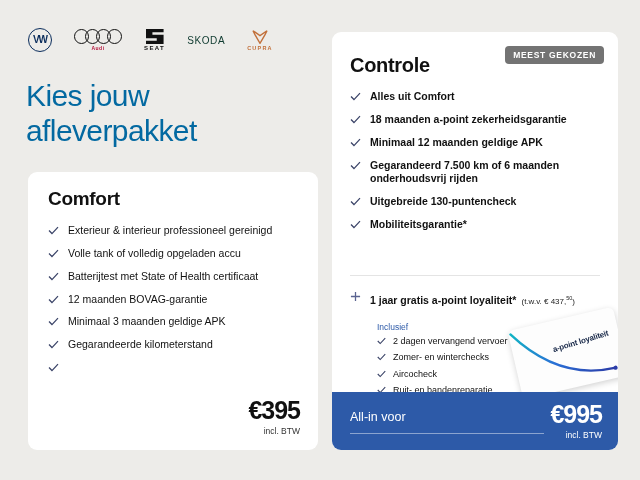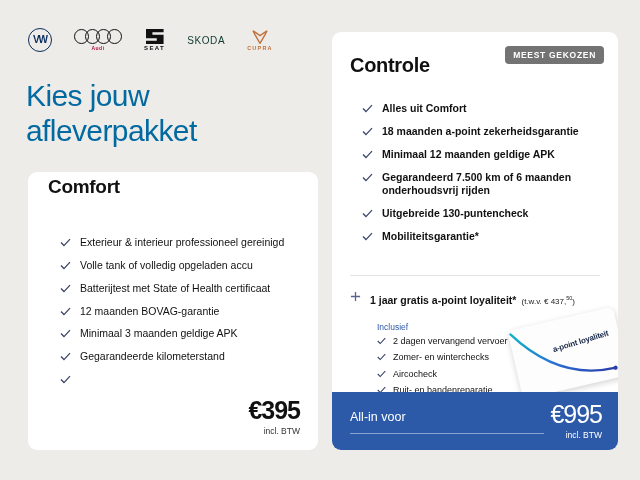--- a/index.html
+++ b/index.html
@@ -31,27 +31,27 @@
   
   .headline{position:absolute;left:26px;top:78px;width:280px;font-size:30px;line-height:1.18;
     font-weight:400;letter-spacing:-.6px;color:#0369a1;}
 
   
   .card{position:absolute;background:#fff;border-radius:9px;}
   .card-left{left:28px;top:172px;width:290px;height:278px;}
   .card-right{left:332px;top:32px;width:286px;height:418px;overflow:hidden;}
 
   .card-title{font-size:19px;font-weight:700;letter-spacing:-.3px;color:#111;}
-  .card-left .card-title{position:absolute;left:20px;top:4px;}
+  .card-left .card-title{position:absolute;left:20px;top:16px;}
   .card-right .card-title{position:absolute;left:18px;top:22px;font-size:20px;}
 
   .badge{position:absolute;right:14px;top:14px;background:#737373;color:#fff;
     font-size:8.5px;font-weight:700;letter-spacing:.7px;padding:4px 8px 4px 8px;border-radius:4px;}
 
-  ul.feats{list-style:none;margin:12px;padding:0;position:absolute;}
+  ul.feats{list-style:none;margin:0;padding:0;position:absolute;}
   ul.feats li{display:flex;align-items:flex-start;margin-bottom:9px;}
   ul.feats li .ck{flex:0 0 auto;margin-right:9px;margin-top:2px;}
   ul.feats li .txt{font-size:10.5px;line-height:1.32;color:#111;}
 
   .feats-left{left:20px;top:52px;width:252px;}
   .feats-left li{margin-bottom:10px;}
   .feats-right{left:18px;top:58px;width:250px;}
   .feats-right li .txt{font-weight:700;font-size:10.5px;}
 
   .divider{position:absolute;left:18px;top:243px;width:250px;height:1px;background:#e4e4e4;}
@@ -78,21 +78,21 @@
   
   .price-left{position:absolute;right:18px;bottom:14px;text-align:right;}
   .price-big{font-size:25px;font-weight:700;letter-spacing:-1px;color:#111;line-height:1;}
   .price-sub{font-size:8.5px;color:#333;margin-top:3px;}
 
   
   .footer{position:absolute;left:0;right:0;bottom:0;height:58px;background:#2d5aa8;color:#fff;}
   .footer-label{position:absolute;left:18px;top:18px;font-size:12.5px;font-weight:400;color:#fff;}
   .footer-rule{position:absolute;left:18px;top:41px;width:194px;height:1px;background:rgba(255,255,255,.45);}
   .footer-price{position:absolute;right:16px;top:10px;text-align:right;}
-  .footer-price .pb{font-size:25px;font-weight:400;letter-spacing:-1px;line-height:1;}
+  .footer-price .pb{font-size:25px;font-weight:700;letter-spacing:-1px;line-height:1;}
   .footer-price .ps{font-size:8.5px;margin-top:3px;}
 
   .disclaimer{position:absolute;right:22px;top:478px;font-size:7.5px;color:#555;}
 </style>
 </head>
 <body>
 
 <div class="stage">
 
   <div class="logos">

